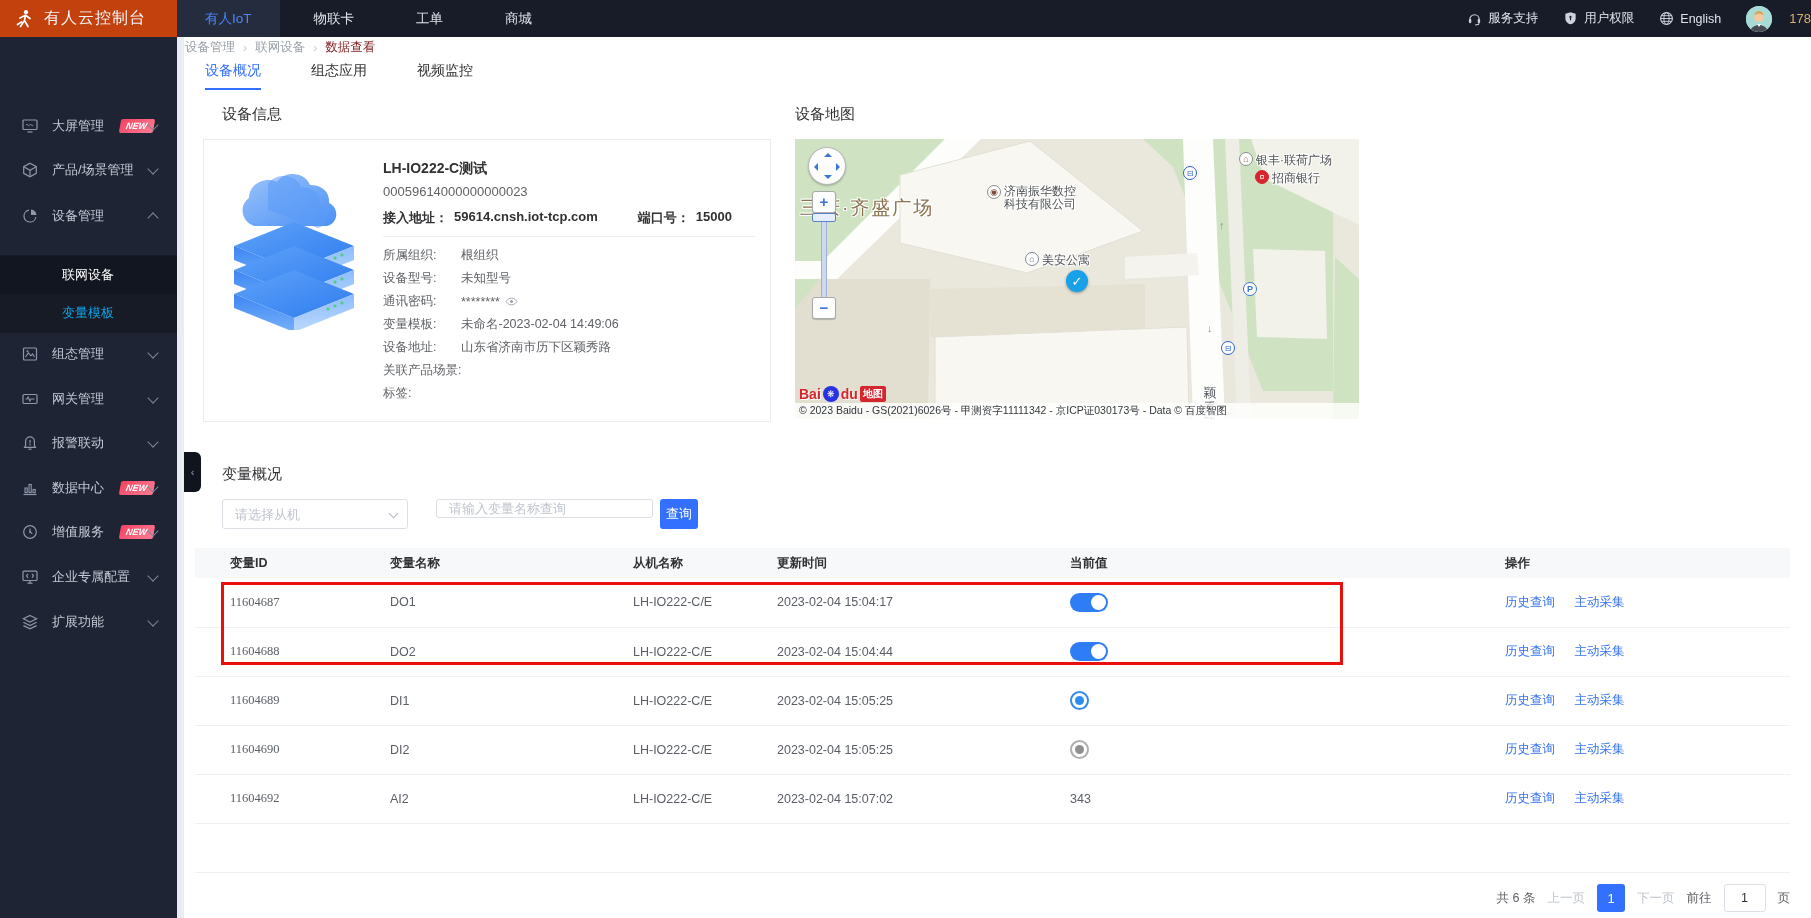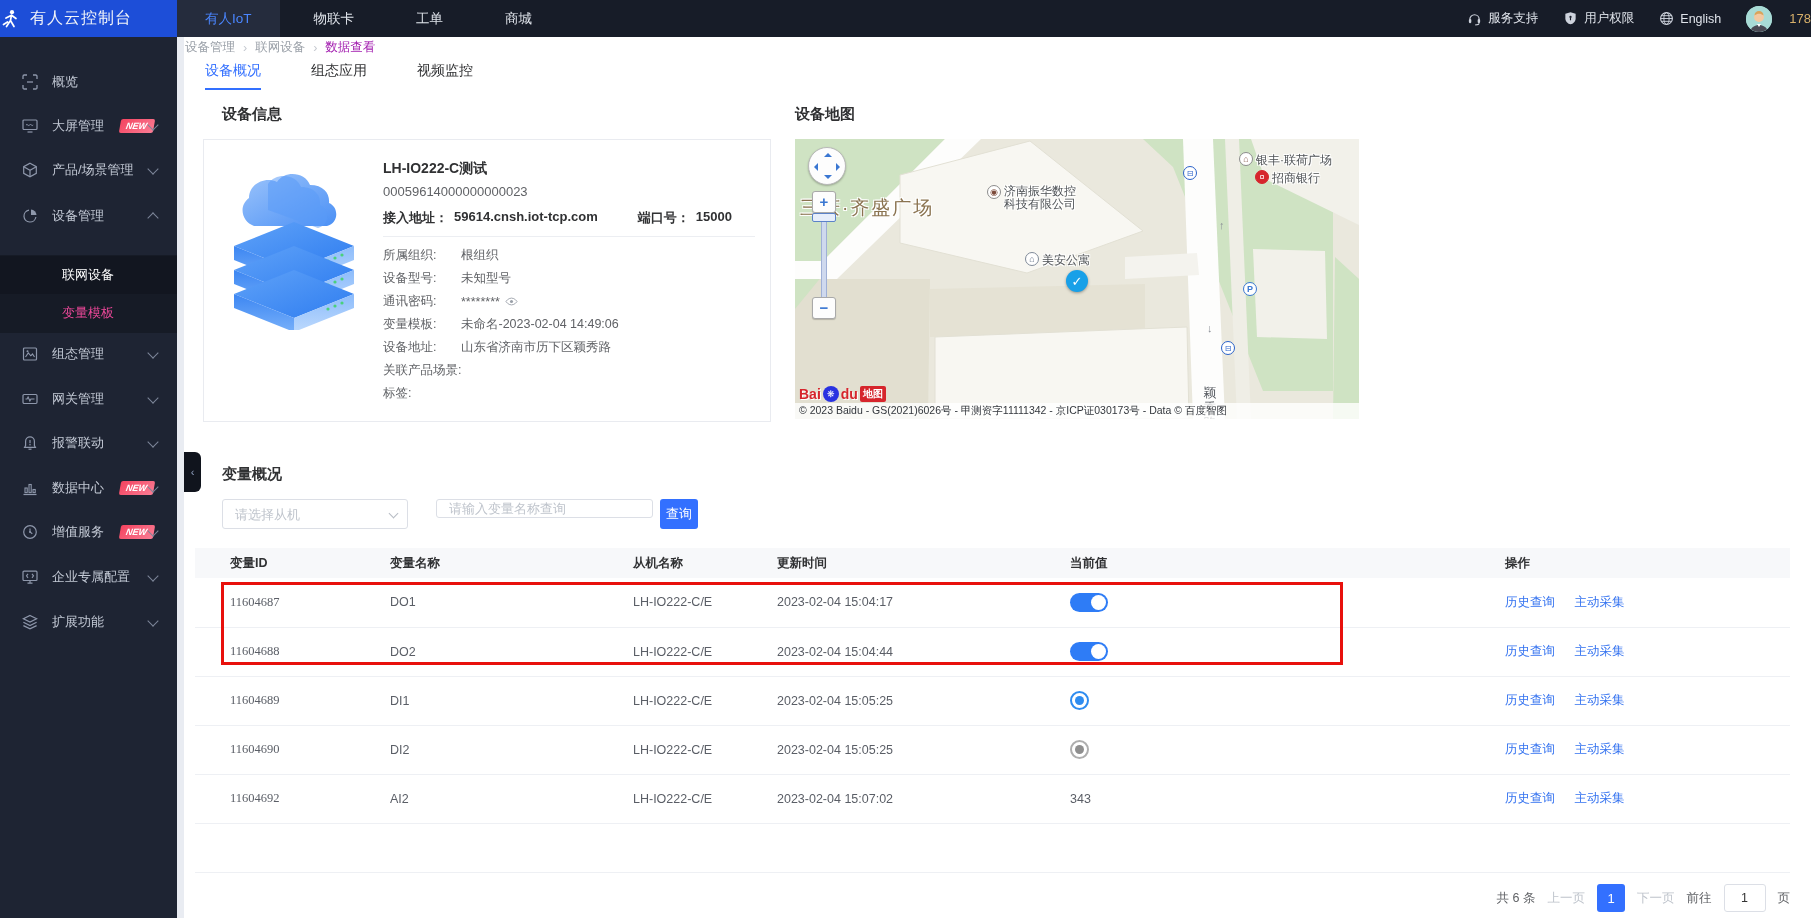--- a/index.html
+++ b/index.html
@@ -2,55 +2,55 @@
 <html><head>
 <meta charset="utf-8">
 <style>
   * { margin:0; padding:0; box-sizing:border-box; }
   html,body { background:#fff; }
   body { font-family:"Liberation Sans","DejaVu Sans",sans-serif; }
   #app { position:relative; width:1811px; height:918px; overflow:hidden; background:#fff; }
 
   
   .topbar { position:absolute; left:0; top:0; width:1811px; height:37px; background:#171c28; display:flex; align-items:stretch; z-index:30; }
-  .logo-area { width:177px; display:flex; align-items:center; gap:10px; background:#1d4ed8; }
+  .logo-area { width:177px; display:flex; align-items:center; gap:10px; padding-left:14px; background:#c2410c; }
   .logo-text { color:#f2f4f8; font-size:16px; letter-spacing:1px; white-space:nowrap; }
   .top-nav { display:flex; align-items:stretch;gap:6px; }
   .top-nav-item { display:flex; align-items:center; padding:0 28px; color:#dfe3ea; font-size:13.5px; cursor:pointer; }
   .top-nav-item.active { background:#252c3d; color:#4a86ff; }
   .topbar-right { margin-left:auto; display:flex; align-items:center; gap:9px; color:#dfe3ea; font-size:12.5px; padding-right:0; }
   .topbar-right .tb-group { display:flex; align-items:center; gap:6px; margin-left:16px; cursor:pointer; white-space:nowrap; }
   .tb-ico { width:15px; height:15px; color:#cdd2dc; }
   .avatar { width:26px; height:26px; border-radius:50%; background:#9fd6d2; margin-left:16px; overflow:hidden; flex:0 0 auto; }
   .username { color:#d8b06a; font-size:13px; margin-left:8px; white-space:nowrap; }
 
   
   .sidebar { position:absolute; left:0; top:37px; width:177px; height:881px; background:#1e2433; z-index:20; }
   .sidebar-scrollstrip { position:absolute; left:177px; top:37px; width:7px; height:881px; background:#e9ecf2; z-index:19; }
   .side-item { position:absolute; left:0; width:177px; height:38px; display:flex; align-items:center; gap:14px; padding-left:22px; color:#c3c9d5; font-size:13px; cursor:pointer; }
   .side-item .s-ico { width:16px; height:16px; color:#8e97ab; flex:0 0 auto; }
   .chev { width:8px; height:8px; border-right:1.5px solid #7d8699; border-bottom:1.5px solid #7d8699; transform:rotate(45deg); position:absolute; right:20px; top:14px; }
   .chev.up { transform:rotate(225deg); top:17px; }
   .badge-new { background:linear-gradient(135deg,#f4435f,#fa7d95); color:#fff; font-size:9px; font-style:italic; font-weight:bold; padding:2px 7px 2px 6px; border-radius:2px; transform:skewX(-10deg); margin-left:2px; }
   .submenu-block { position:absolute; left:0; top:218px; width:177px; height:78px; background:#161b26; }
-  .submenu-item { position:absolute; left:0; width:177px; height:38px; line-height:38px; padding-left:62px; font-size:13px; color:#ec4899; cursor:pointer; }
+  .submenu-item { position:absolute; left:0; width:177px; height:38px; line-height:38px; padding-left:62px; font-size:13px; color:#0ea5e9; cursor:pointer; }
   .submenu-item.active { color:#ffffff; background:#121620; }
   .collapse-tab { position:absolute; left:184px; top:452px; width:17px; height:40px; background:#10141d; border-radius:0 6px 6px 0; display:flex; align-items:center; justify-content:center; color:#8fa0c0; font-size:11px; z-index:21; cursor:pointer; }
 
   
   .breadcrumb { position:absolute; left:185px; top:39px; font-size:12.5px; color:#9aa0a8; display:flex; gap:8px; align-items:center; }
   .breadcrumb .crumb { cursor:pointer; }
-  .breadcrumb .crumb.current { color:#a21caf; cursor:default; }
+  .breadcrumb .crumb.current { color:#7f1d1d; cursor:default; }
   .breadcrumb .sep { color:#c4c8cf; }
   .page-tabs { position:absolute; left:205px; top:62px; display:flex; gap:50px; }
   .page-tab { font-size:14px; color:#303133; padding-bottom:10px; cursor:pointer; position:relative; }
   .page-tab.active { color:#3370ff; }
   .page-tab.active::after { content:""; position:absolute; left:0; right:0; bottom:0; height:2px; background:#3370ff; }
 
-  .section-title { position:absolute; font-size:15px; font-weight:bold; color:#303133; }
+  .section-title { position:absolute; font-size:15px; font-weight:normal; color:#303133; }
 
   
   .device-card { position:absolute; left:203px; top:139px; width:568px; height:283px; background:#fff; border:1px solid #e9ebf0; }
   .device-illu { position:absolute; left:12px; top:10px; width:156px; height:180px; }
   .dev-name { position:absolute; left:179px; top:20px; font-size:14px; font-weight:bold; color:#303133; }
   .dev-serial { position:absolute; left:179px; top:44px; font-size:13px; color:#606266; }
   .dev-access { position:absolute; left:179px; top:69px; font-size:13px; font-weight:bold; color:#303133; display:flex; gap:6px; }
   .dev-access .gap { width:28px; }
   .dev-divider { position:absolute; left:179px; top:96px; width:372px; height:1px; background:#eceef2; }
   .dev-field { position:absolute; left:179px; font-size:12.5px; color:#606266; display:flex; }
@@ -171,27 +171,20 @@
           <path d="M4 26c1-5 5-7 9-7s8 2 9 7z" fill="#4a4a55"></path>
           <path d="M11 18h4l-2 3z" fill="#fff"></path>
         </svg>
       </div>
       <span class="username">178</span>
     </div>
   </header>
 
   <div class="sidebar-scrollstrip"></div>
   <aside class="sidebar">
-    <div class="side-item" style="top:26px">
-      <svg class="s-ico" viewBox="0 0 16 16">
-          <path d="M1 5V2.2A1.2 1.2 0 0 1 2.2 1H5M11 1h2.8A1.2 1.2 0 0 1 15 2.2V5M15 11v2.8a1.2 1.2 0 0 1-1.2 1.2H11M5 15H2.2A1.2 1.2 0 0 1 1 13.8V11" stroke="currentColor" stroke-width="1.3" fill="none"></path>
-          <path d="M5 8h6" stroke="currentColor" stroke-width="1.3"></path>
-        </svg>
-      <span>概览</span>
-    </div>
     <div class="side-item" style="top:70px">
       <svg class="s-ico" viewBox="0 0 16 16">
           <rect x="1" y="2" width="14" height="9.5" rx="1" stroke="currentColor" stroke-width="1.2" fill="none"></rect>
           <path d="M4 7c1.3-1.8 2.3 1.8 3.6 0s2.3 1.8 3.6 0" stroke="currentColor" stroke-width="1" fill="none"></path>
           <path d="M5.5 14h5" stroke="currentColor" stroke-width="1.2"></path>
         </svg>
       <span>大屏管理</span>
       <span class="badge-new">NEW</span>
       <span class="chev"></span>
     </div>

